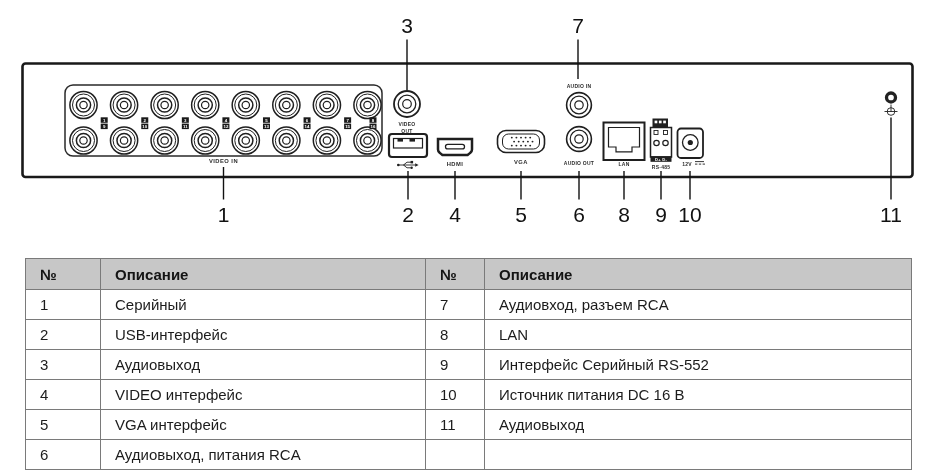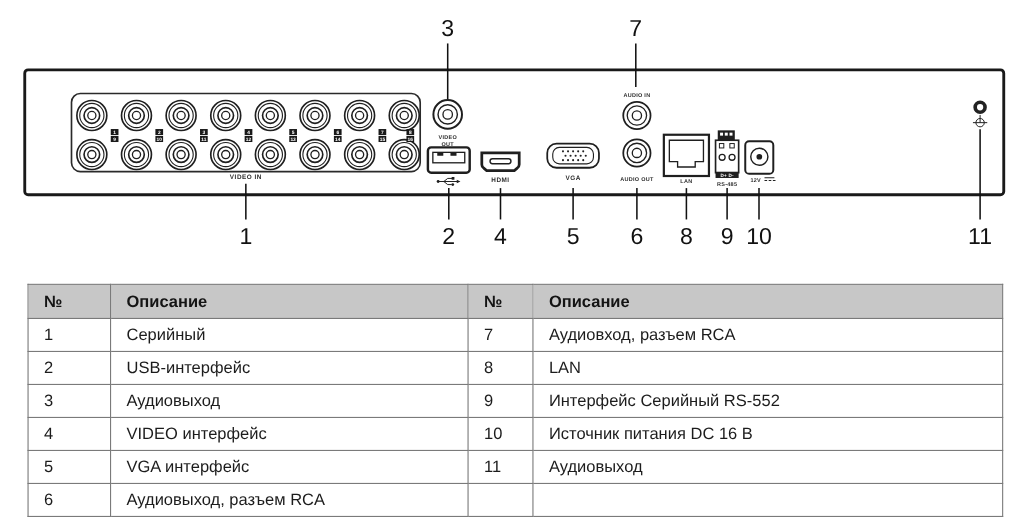--- a/index.html
+++ b/index.html
@@ -389,19 +389,19 @@
           <td>Источник питания DC 16 В</td>
         </tr>
         <tr>
           <td>5</td>
           <td>VGA интерфейс</td>
           <td>11</td>
           <td>Аудиовыход</td>
         </tr>
         <tr>
           <td>6</td>
-          <td>Аудиовыход, разъем RCA</td>
+          <td>Аудиовыход, питания RCA</td>
           <td></td>
           <td></td>
         </tr>
       </tbody>
   </table>
 </div>
 
 </body></html>

